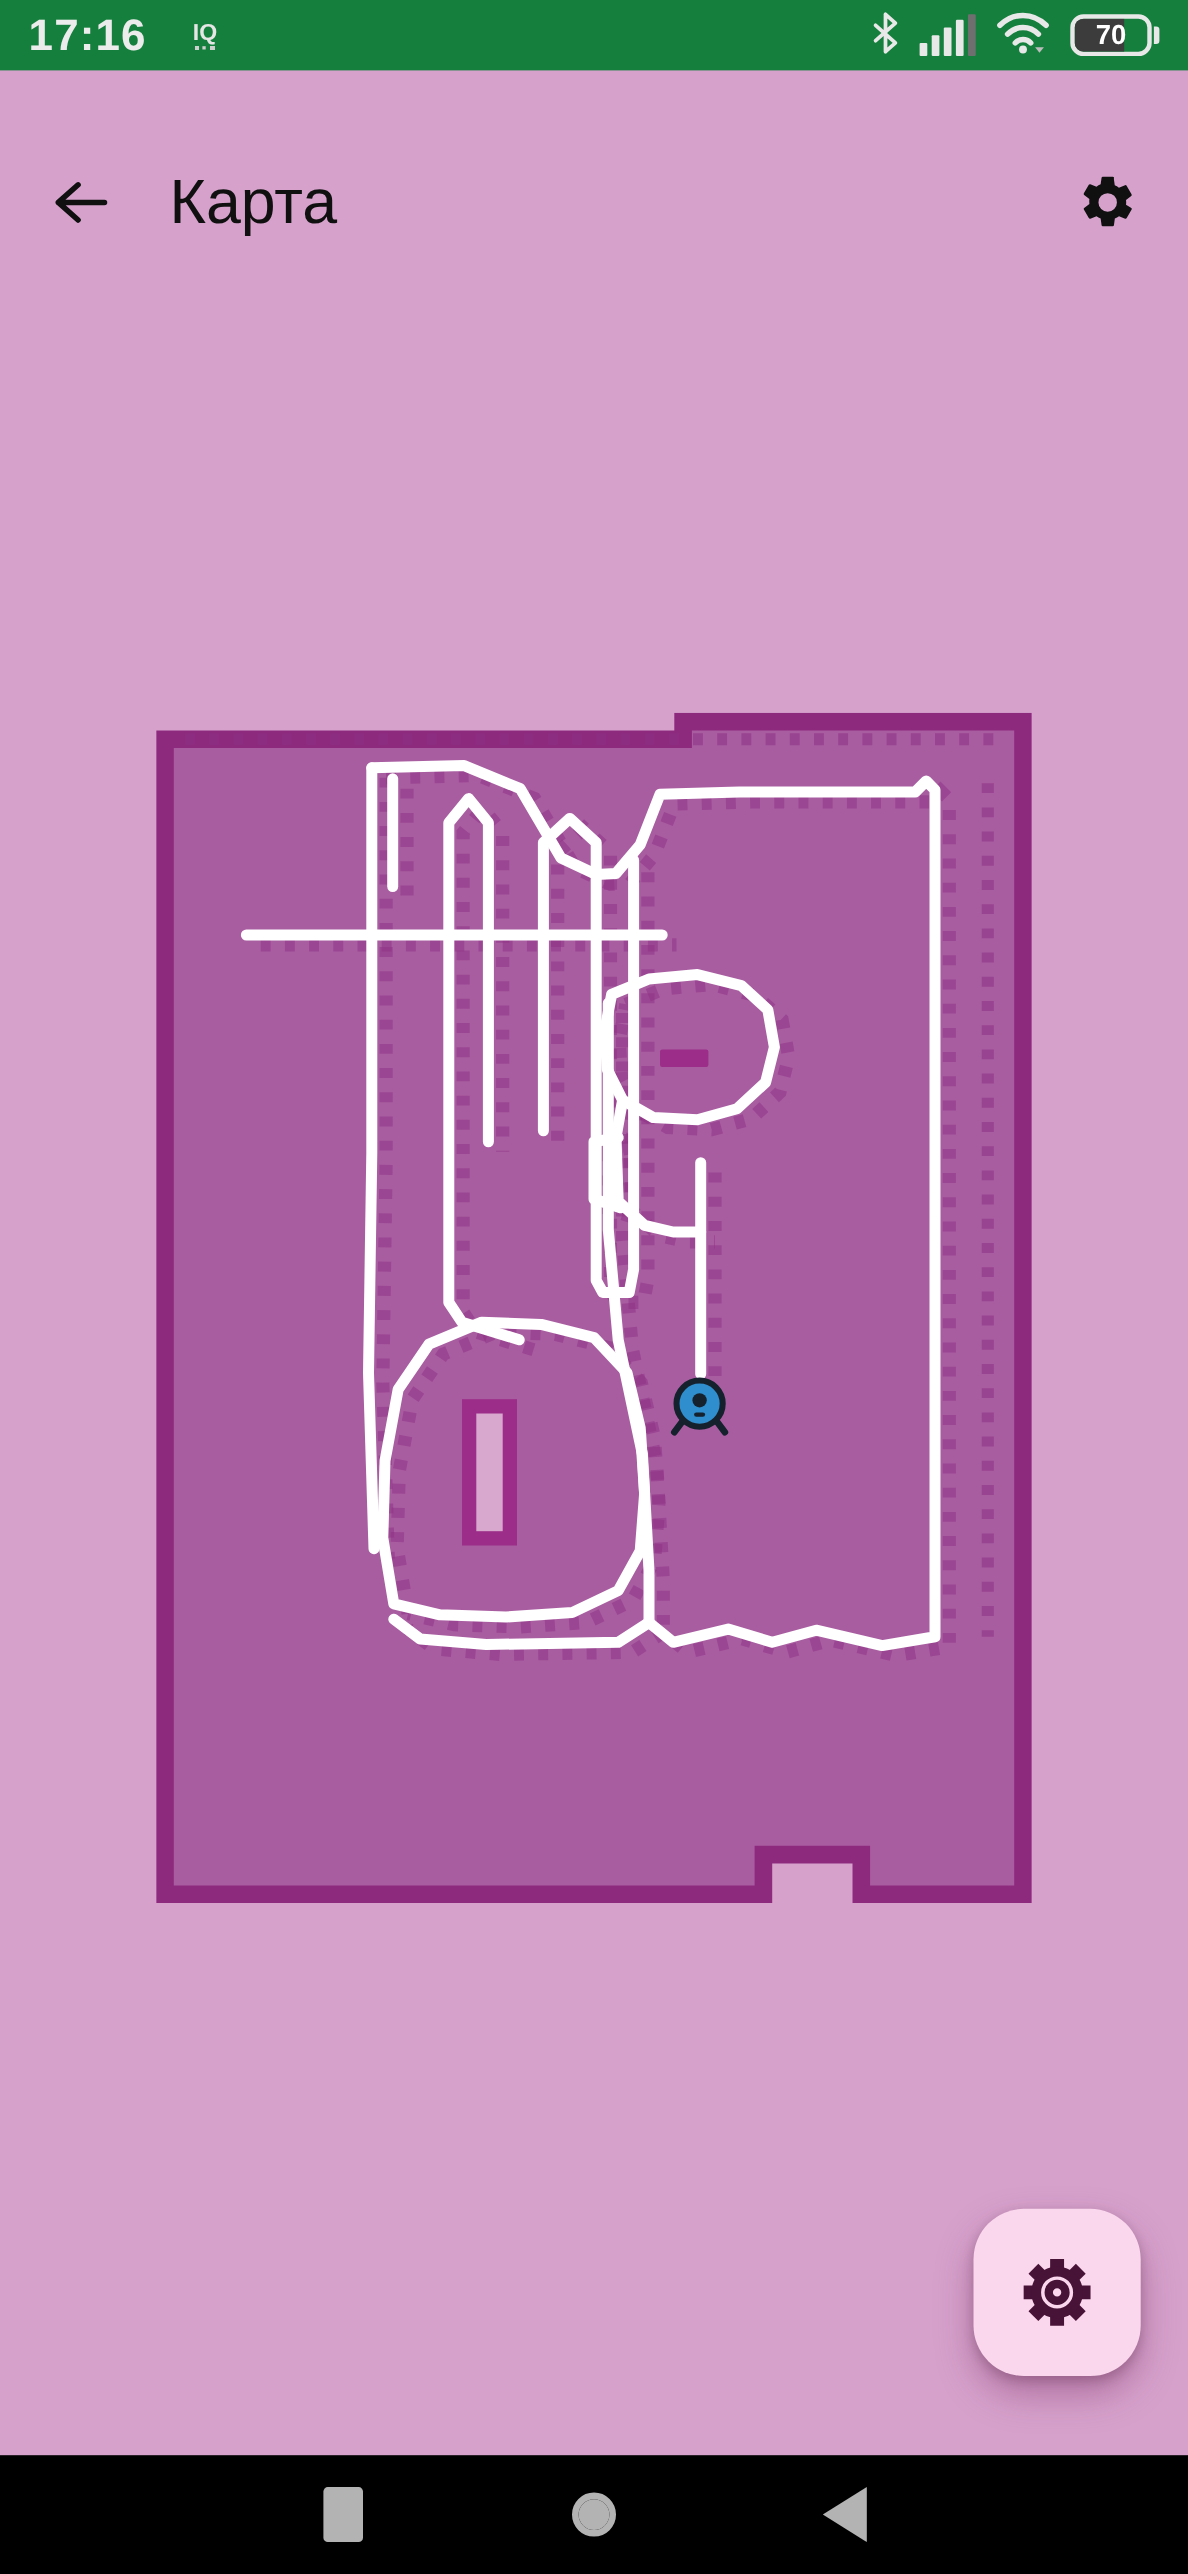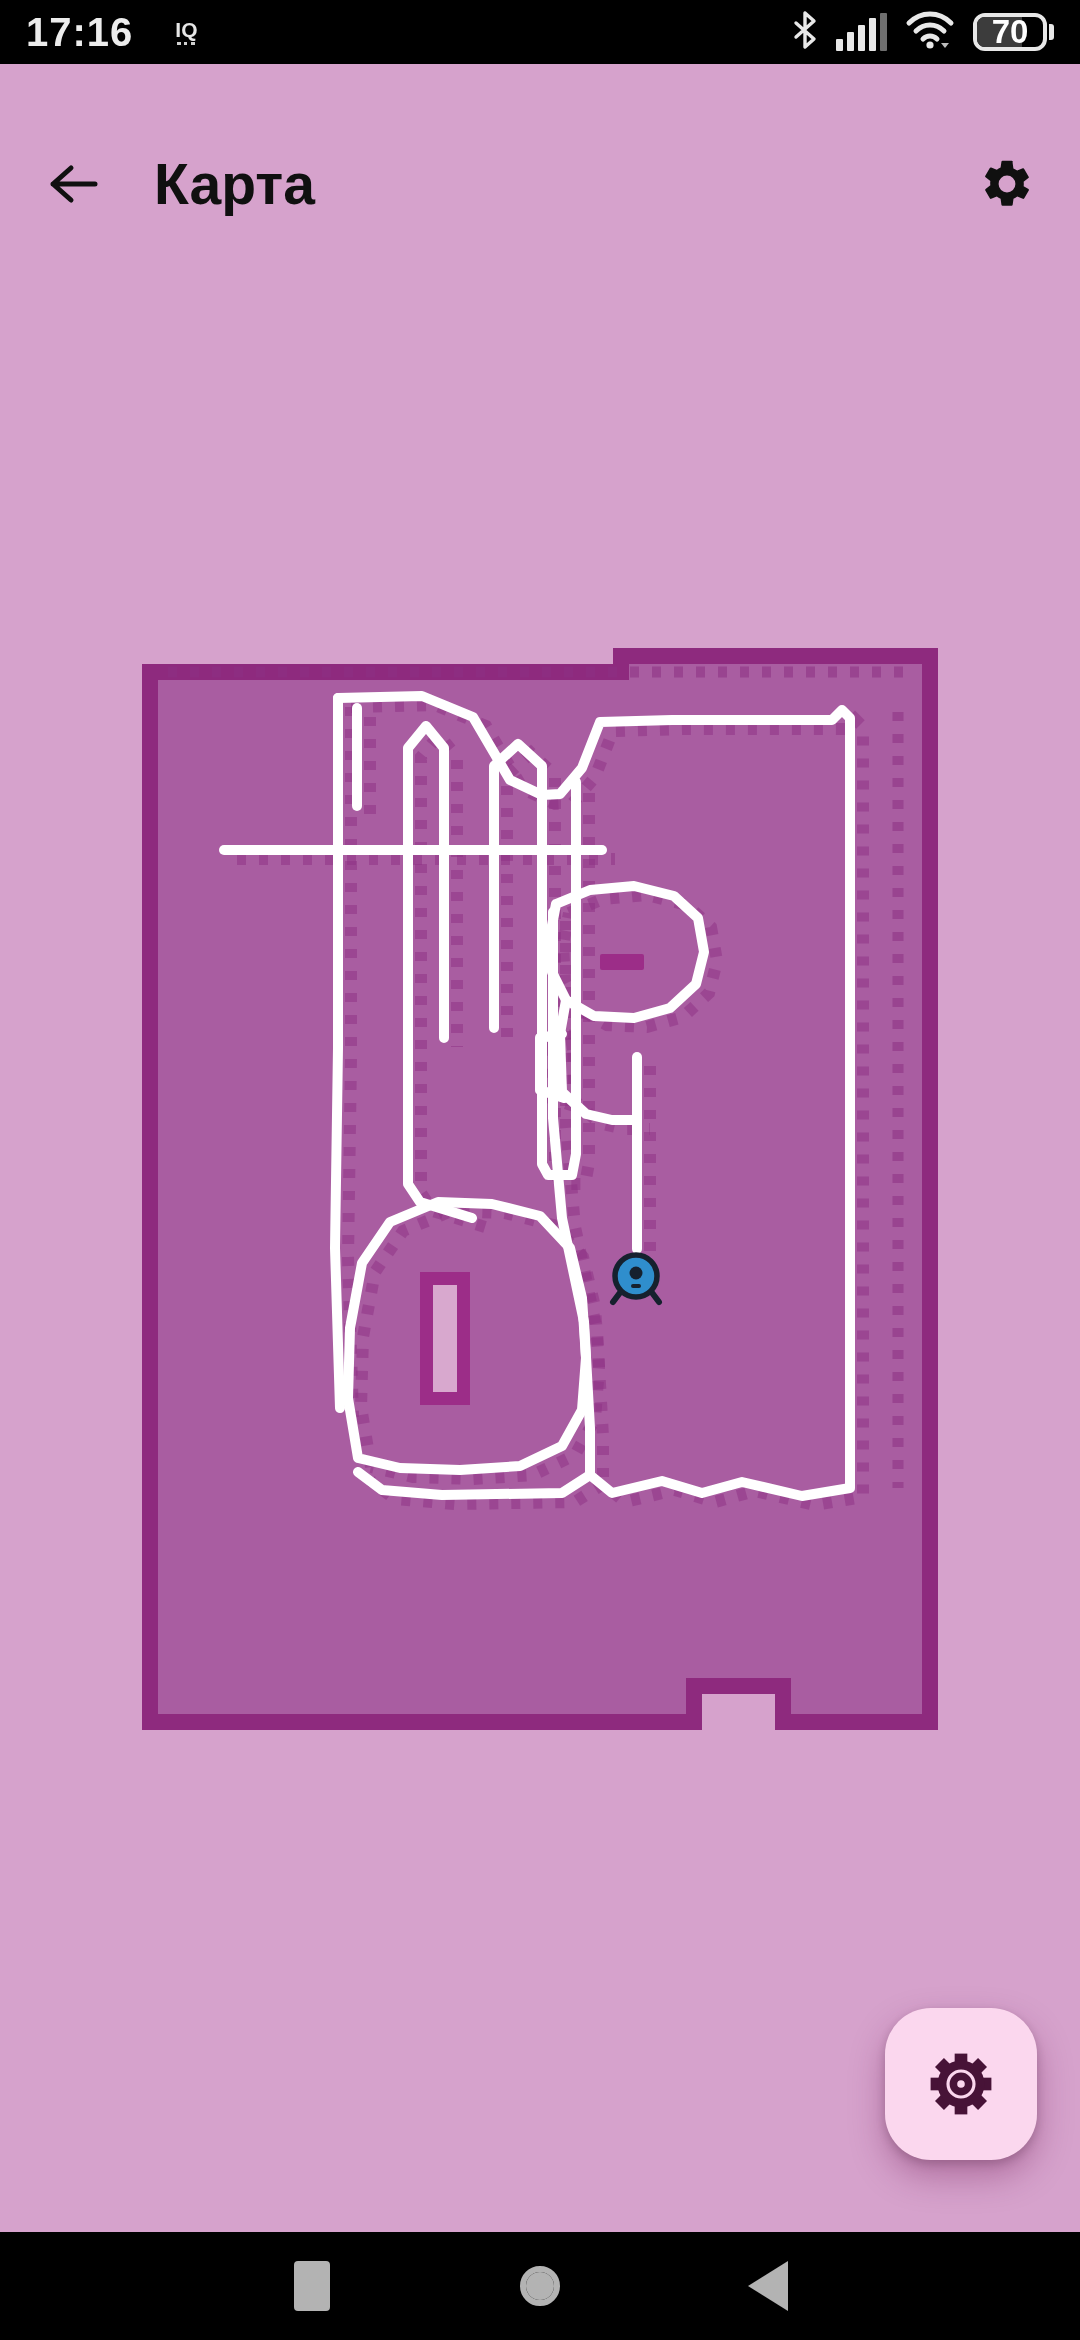--- a/index.html
+++ b/index.html
@@ -3,46 +3,46 @@
 <meta charset="utf-8">
 <style>
   html,body{margin:0;padding:0;background:#222;}
   *{box-sizing:border-box;}
   .screen{
     position:relative;width:1080px;height:2340px;overflow:hidden;
     background:#d6a2cc;font-family:"Liberation Sans",sans-serif;
   }
   
   .status-bar{
-    position:absolute;top:0;left:0;width:1080px;height:64px;background:#000000;
+    position:absolute;top:0;left:0;width:1080px;height:64px;background:#15803d;
     display:flex;align-items:center;padding:0 26px;color:#ececec;
   }
   .time{font-size:40px;font-weight:700;letter-spacing:1px;}
   .notif{margin-left:42px;display:flex;flex-direction:column;align-items:center;line-height:1;}
   .notif .iq{font-size:21px;font-weight:700;color:#e6e6e6;}
   .notif .iq-sub{width:18px;border-bottom:3px dotted #cfcfcf;margin-top:2px;}
   .sb-right{margin-left:auto;display:flex;align-items:center;gap:18px;}
   .bars{display:flex;align-items:flex-end;gap:4px;height:38px;}
   .bars i{display:block;width:7px;background:#e8e8e8;border-radius:1px;}
   .bars i.dim{background:#6f6f6f;}
   .battery{display:flex;align-items:center;}
   .batt-body{
     width:74px;height:38px;border:4px solid #e8e8e8;border-radius:12px;
     display:flex;align-items:center;justify-content:center;position:relative;overflow:hidden;
   }
   .batt-fill{position:absolute;left:0;top:0;bottom:0;width:68%;background:#3c3c3c;}
-  .batt-num{position:relative;font-size:33px;font-weight:700;color:#fff;}
+  .batt-num{position:relative;font-size:25px;font-weight:700;color:#fff;}
   .batt-nub{width:5px;height:16px;background:#e8e8e8;border-radius:0 3px 3px 0;margin-left:2px;}
   
   .app-header{
     position:absolute;top:128px;left:0;width:1080px;height:112px;
     display:flex;align-items:center;padding:0 44px;
   }
   .back-btn{width:58px;height:58px;display:flex;align-items:center;justify-content:center;cursor:pointer;}
-  .page-title{margin-left:52px;font-size:57px;color:#101010;font-weight:700;}
+  .page-title{margin-left:52px;font-size:57px;color:#101010;font-weight:400;}
   .hdr-gear{margin-left:auto;width:58px;height:58px;display:flex;align-items:center;justify-content:center;cursor:pointer;}
   
   .map-selector{
     position:absolute;top:276px;left:0;width:1080px;height:64px;
     display:flex;align-items:center;justify-content:center;cursor:pointer;color:#1b1b1b;
   }
   .map-selector .label{font-size:44px;}
   .caret{width:0;height:0;margin-left:22px;margin-top:6px;
     border-left:16px solid transparent;border-right:16px solid transparent;border-top:20px solid #1b1b1b;}
   

